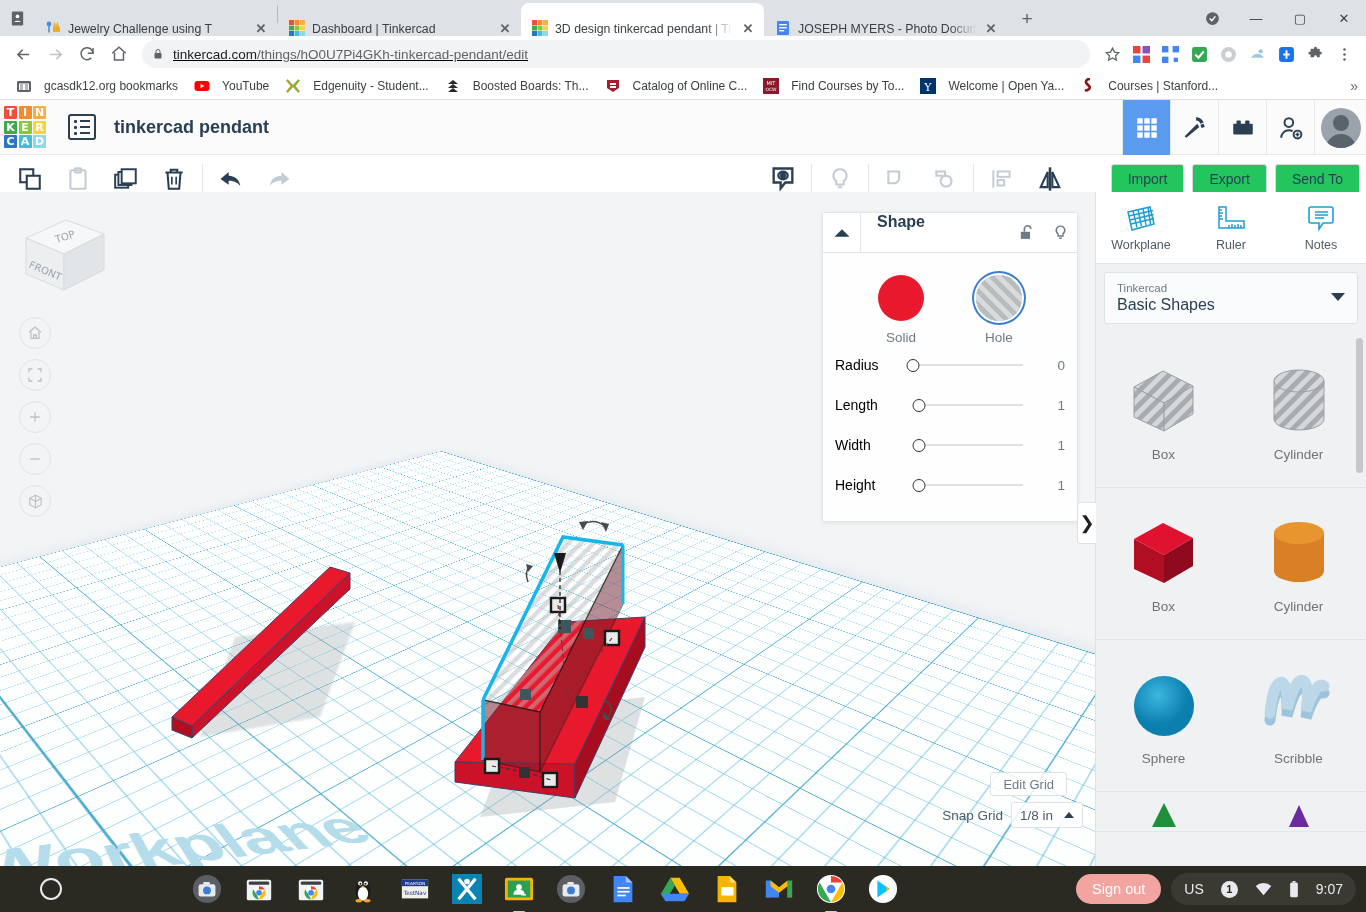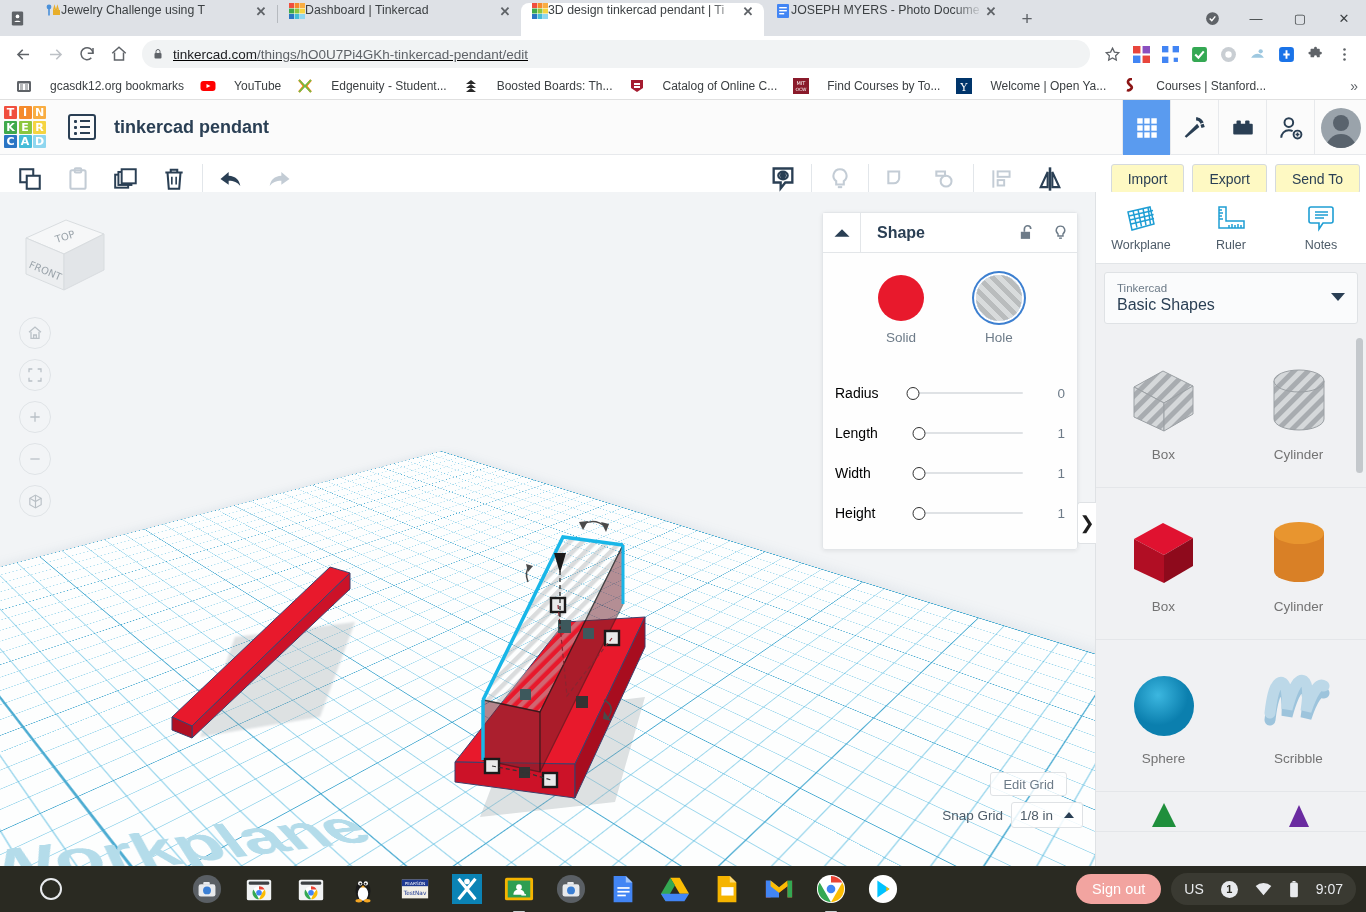--- a/index.html
+++ b/index.html
@@ -13,22 +13,22 @@
   
   .tabstrip {
     height: 36px; background: #dee1e6;
     display: flex; align-items: flex-end; padding-left: 0;
     position: relative;
   }
   .tabstrip-left-icon {
     width: 34px; height: 36px; display: flex; align-items: center; justify-content: center;
   }
   .tab {
-    height: 33px; display: flex; align-items: flex-start;
-    padding: 0 8px 0 11px; 
+    height: 33px; display: flex; align-items: flex-end;
+    padding: 0 8px 0 11px; gap: 7px;
     min-width: 0; max-width: 243px; width: 243px;
     font-size: 12.3px; color: #3c4043;
     position: relative; border-radius: 8px 8px 0 0;
   }
   .tab.active { background: #ffffff; }
   .tab .tabtitle {
     flex: 1; white-space: nowrap; overflow: hidden;
     text-overflow: clip; -webkit-mask-image: linear-gradient(to right, #000 85%, transparent 100%);
     mask-image: linear-gradient(to right, #000 85%, transparent 100%);
   }
@@ -70,21 +70,21 @@
   .urlbox .urltext b { color: #202124; font-weight: 400; }
   .omni-right { display: flex; align-items: center; gap: 1px; }
   .omni-right .navbtn { width: 28px; height: 28px;}
 
   
   .bookmarks {
     height: 28px; background: #fff; display: flex; align-items: center;
     padding: 0 8px; gap: 0; font-size: 12px; color: #3c4043;
     border-bottom: 1px solid #e0e0e0; position: relative;
   }
-  .bm { display: flex; align-items: center; gap: 18px; padding: 3px 8px; white-space: nowrap; }
+  .bm { display: flex; align-items: center; gap: 12px; padding: 3px 8px; white-space: nowrap; }
   .bm-ico { width: 16px; height: 16px; flex: none; }
   .bm-more { position: absolute; right: 8px; color: #5f6368; font-size: 14px; }
 
   
   .tc-header {
     height: 55px; background: #fbfbfb; display: flex; align-items: center;
     border-bottom: 1px solid #e7e9ec; position: relative;
   }
   .tc-logo {
     width: 46px; height: 46px; margin-left: 2px;
@@ -137,21 +137,21 @@
   .tb-btn {
     width: 48px; height: 48px; display: flex; align-items: center; justify-content: center;
     color: #2a3f54;
   }
   .tb-btn.dim { color: #c3ccd5; }
   .tb-sep { width:1px; height:30px; background:#e2e6ea; margin: 0 4px;}
   .tb-right { position:absolute; right: 292px; display:flex; align-items:center; }
   .tb-actions { position:absolute; right: 6px; display:flex; align-items:center; gap:8px;}
   .act-btn {
     height: 30px; padding: 0 16px; border: 1px solid #d5dade; border-radius: 3px;
-    background: #fef9c3; font-size: 14px; color: #2a3f54; display:flex; align-items:center;
+    background: #22c55e; font-size: 14px; color: #2a3f54; display:flex; align-items:center;
   }
 
   
   .main {
     position: absolute; left: 0; top: 192px; right: 0; bottom: 46px; overflow: hidden;
   }
   
   .canvas {
     position: absolute; left: 0; top: 0; right: 271px; bottom: 0;
     background: #f2f4f6; overflow: hidden;
@@ -188,29 +188,29 @@
   }
 
   
   .inspector {
     position: absolute; left: 822px; top: 20px; width: 256px;
     background: rgba(255,255,255,0.88);
     border: 1px solid #e3e6e9; border-radius: 3px;
     box-shadow: 0 1px 4px rgba(0,0,0,.08);
   }
   .insp-head {
-    height: 40px; display:flex; align-items:center; border-bottom: 1px solid #e3e6e9;
+    height: 40px; display:flex; border-bottom: 1px solid #e3e6e9;
     background: rgba(255,255,255,.82);
   }
   .insp-collapse { width: 38px; height:39px; display:flex; align-items:center; justify-content:center;
     border-right: 1px solid #e3e6e9; color:#2a3f54; }
   .insp-title { flex:1; padding-left: 16px; font-size: 16px; font-weight: bold; color: #2a3f54;}
   .insp-icon { width: 34px; display:flex; align-items:center; justify-content:center; color:#6d7b88;}
   .insp-body { padding: 22px 0 16px 0; }
-  .shapetypes { display:flex; justify-content:center; gap: 52px; margin-bottom: 28px;}
+  .shapetypes { display:flex; justify-content:center; gap: 52px; }
   .shapetype { display:flex; flex-direction:column; align-items:center; gap:9px;}
   .sw { width: 46px; height: 46px; border-radius: 50%; }
   .sw.solid { background: #e8192c; }
   .sw.hole {
     background: repeating-linear-gradient(45deg, #b9bcbd 0 5px, #d8dbdc 5px 10px);
     box-shadow: 0 0 0 2px #fff, 0 0 0 4px #3c7fd0;
   }
   .shapetype span { font-size: 13.5px; color: #6d7b88; }
   .sliderrow {
     display:flex; align-items:center; height: 40px; padding: 0 12px;

